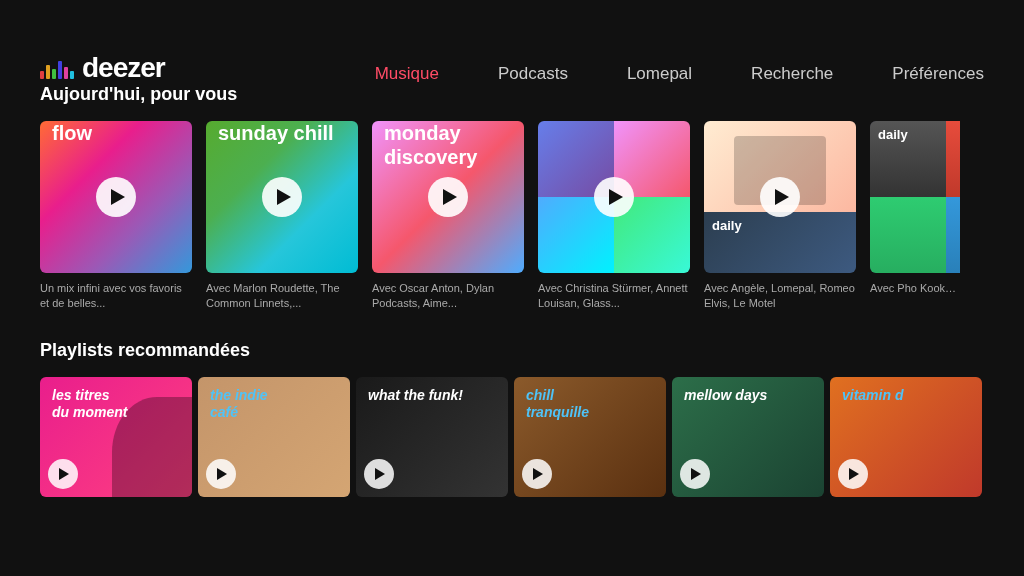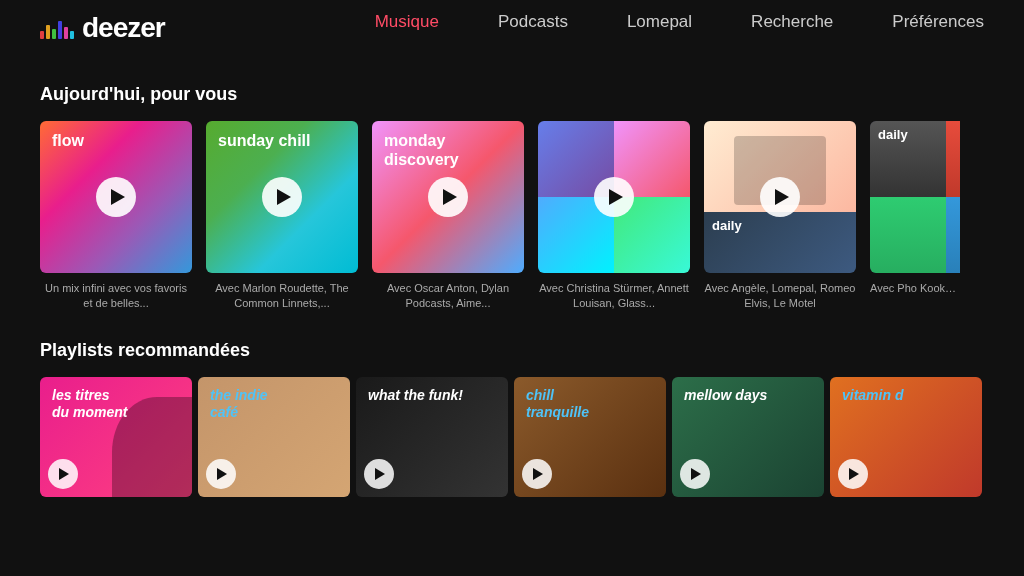--- a/index.html
+++ b/index.html
@@ -8,22 +8,22 @@
       color: #fff;
       font-family: 'Arial', sans-serif;
       width: 1024px;
       height: 576px;
       overflow: hidden;
     }
 
     
     .header {
       display: flex;
-      align-items: flex-start;
-      padding: 12px 40px;
+      align-items: flex-end;
+      padding: 0 40px;
       height: 84px;
       background: #111;
     }
     .logo-area {
       display: flex;
       align-items: center;
       gap: 8px;
       margin-right: auto;
     }
     .logo-bars {
@@ -92,23 +92,23 @@
       height: 152px;
       border-radius: 6px;
       position: relative;
       overflow: hidden;
       display: flex;
       align-items: center;
       justify-content: center;
     }
     .today-card .card-label {
       position: absolute;
-      top: 10px;
+      top: 0;
       left: 12px;
-      font-size: 16px;
+      font-size: 20px;
       font-weight: bold;
       color: #fff;
       line-height: 1.2;
       z-index: 2;
     }
     .play-btn {
       width: 40px;
       height: 40px;
       background: rgba(255,255,255,0.9);
       border-radius: 50%;
@@ -122,21 +122,21 @@
       content: '';
       border-left: 14px solid #111;
       border-top: 8px solid transparent;
       border-bottom: 8px solid transparent;
       margin-left: 3px;
     }
     .card-desc {
       font-size: 11px;
       color: #aaa;
       margin-top: 8px;
-      text-align: center;
+      text-align: left;
       line-height: 1.4;
     }
 
     
     .bg-flow {
       background: linear-gradient(135deg, #ff6b35, #e91e8c, #9b59b6, #3498db);
     }
     .bg-sunday {
       background: linear-gradient(135deg, #56ab2f, #4caf50, #26c6da, #00bcd4);
     }

